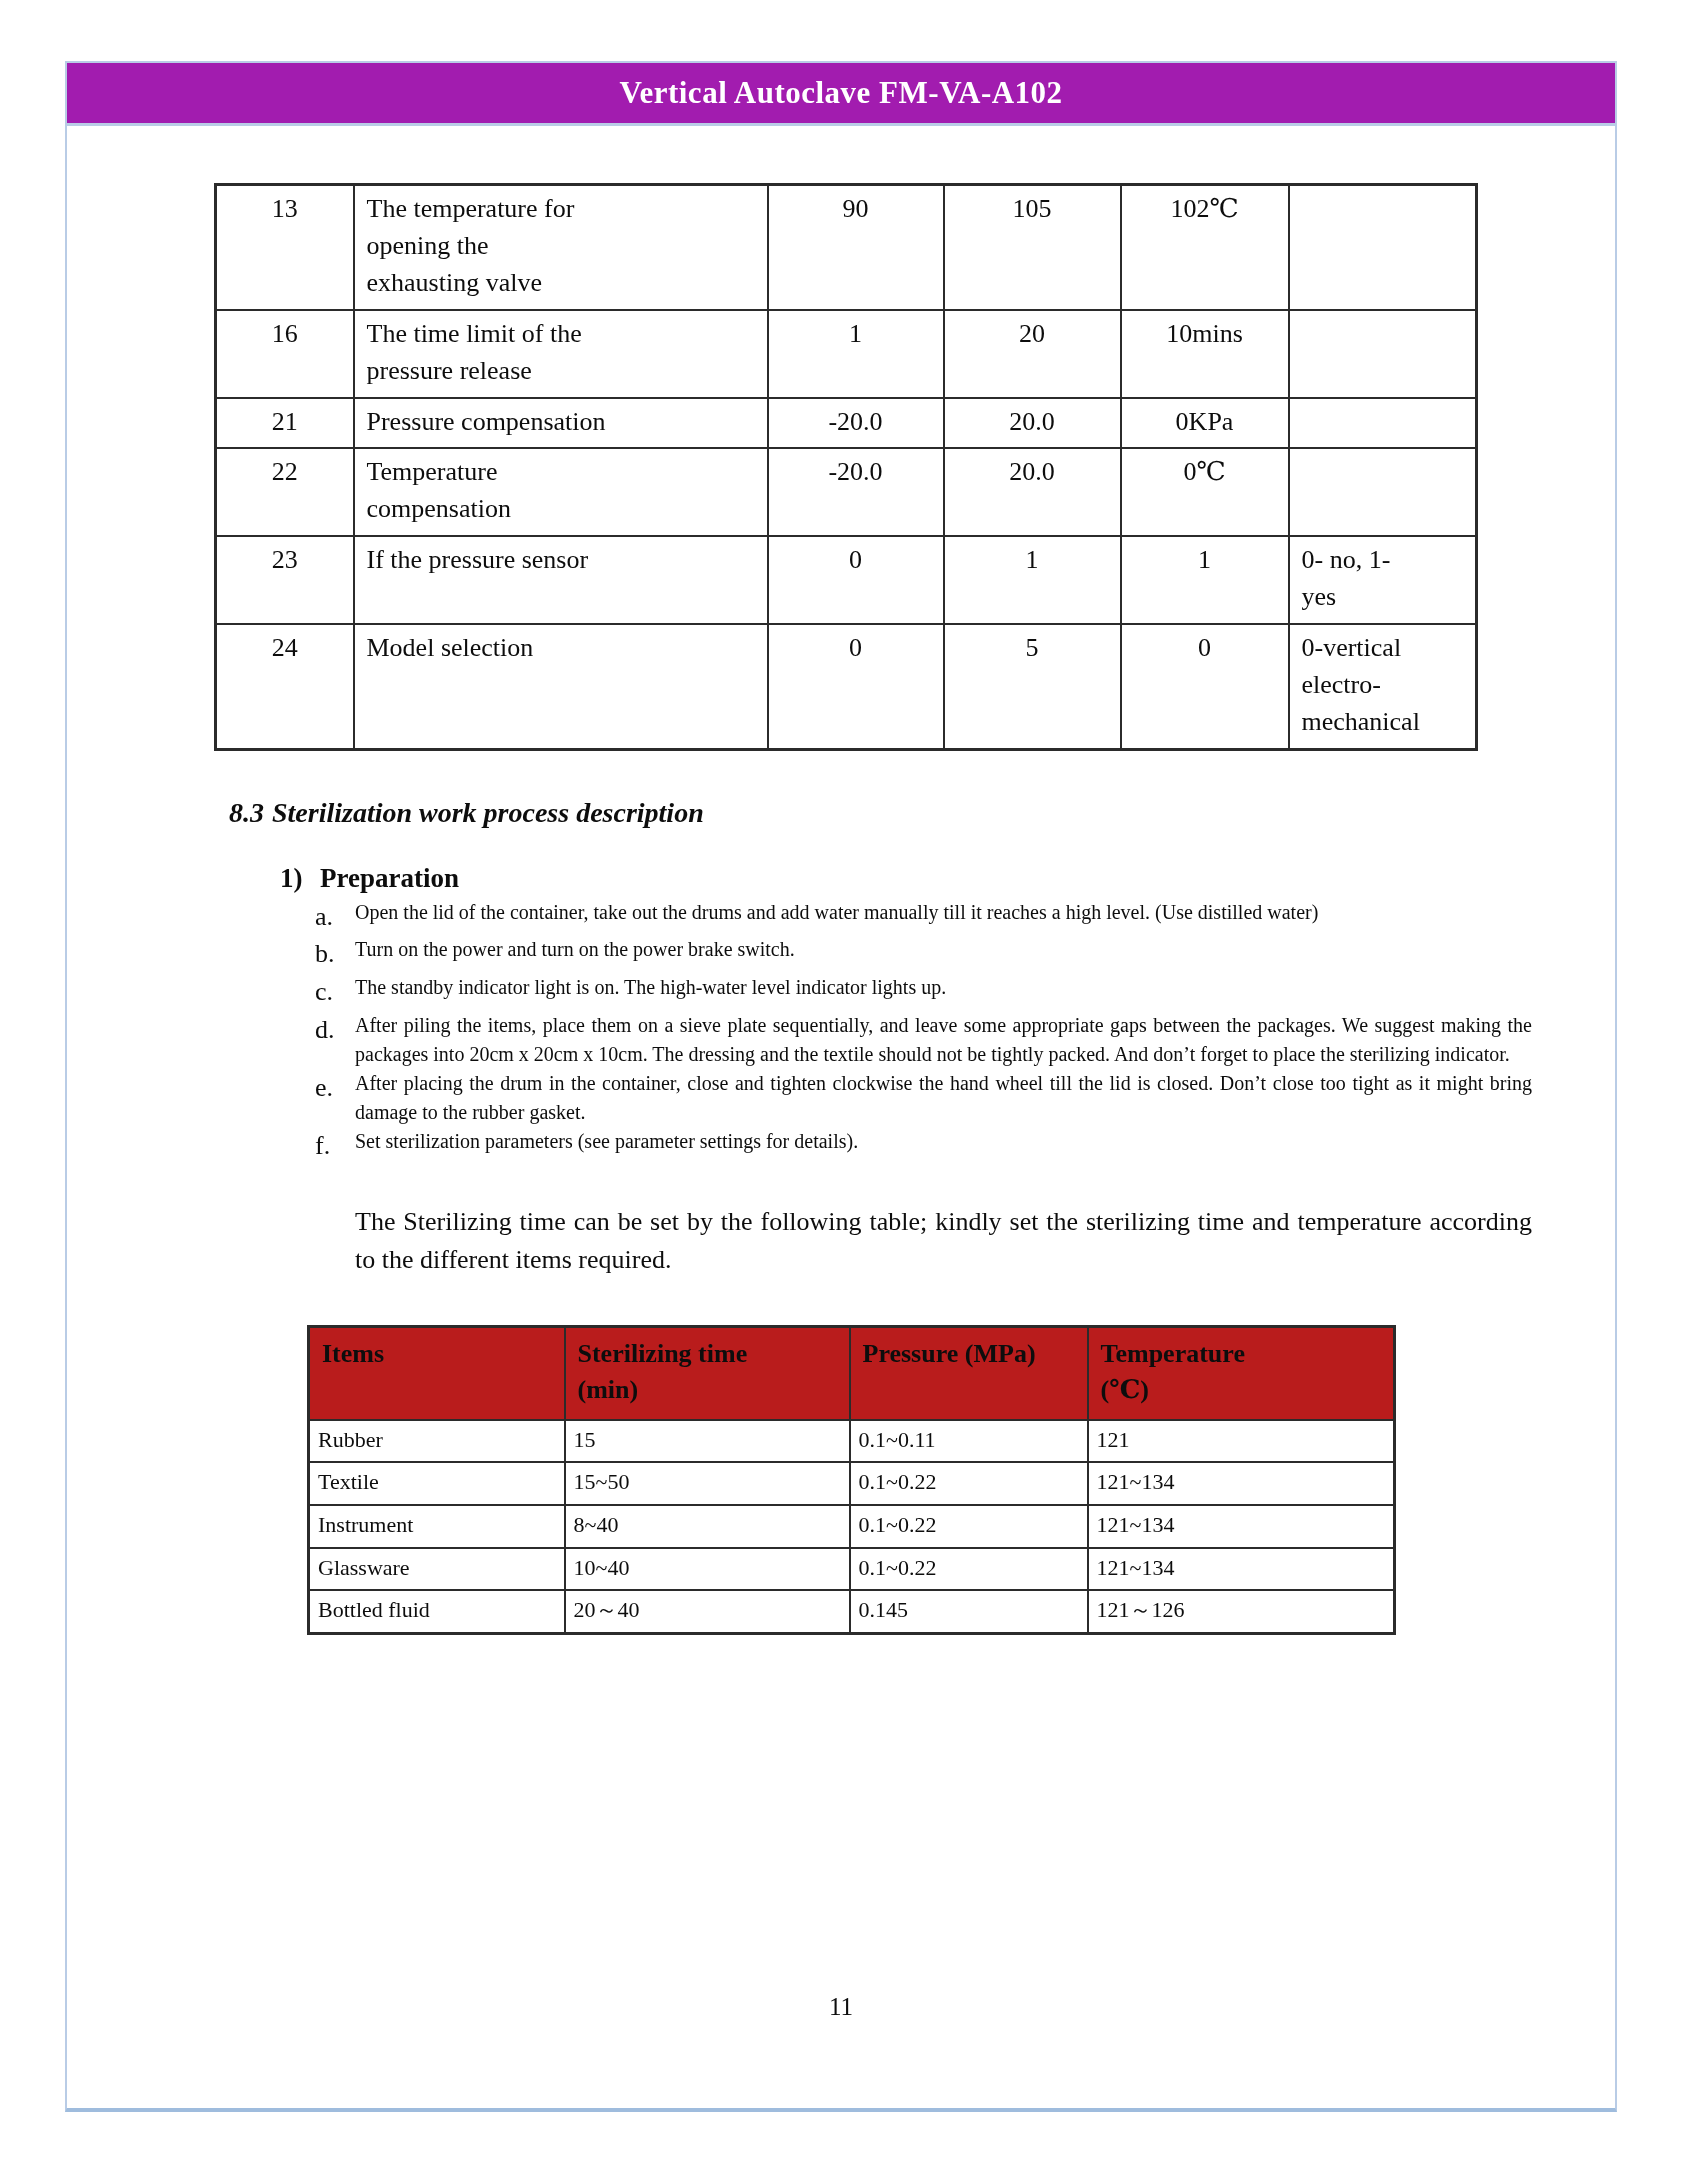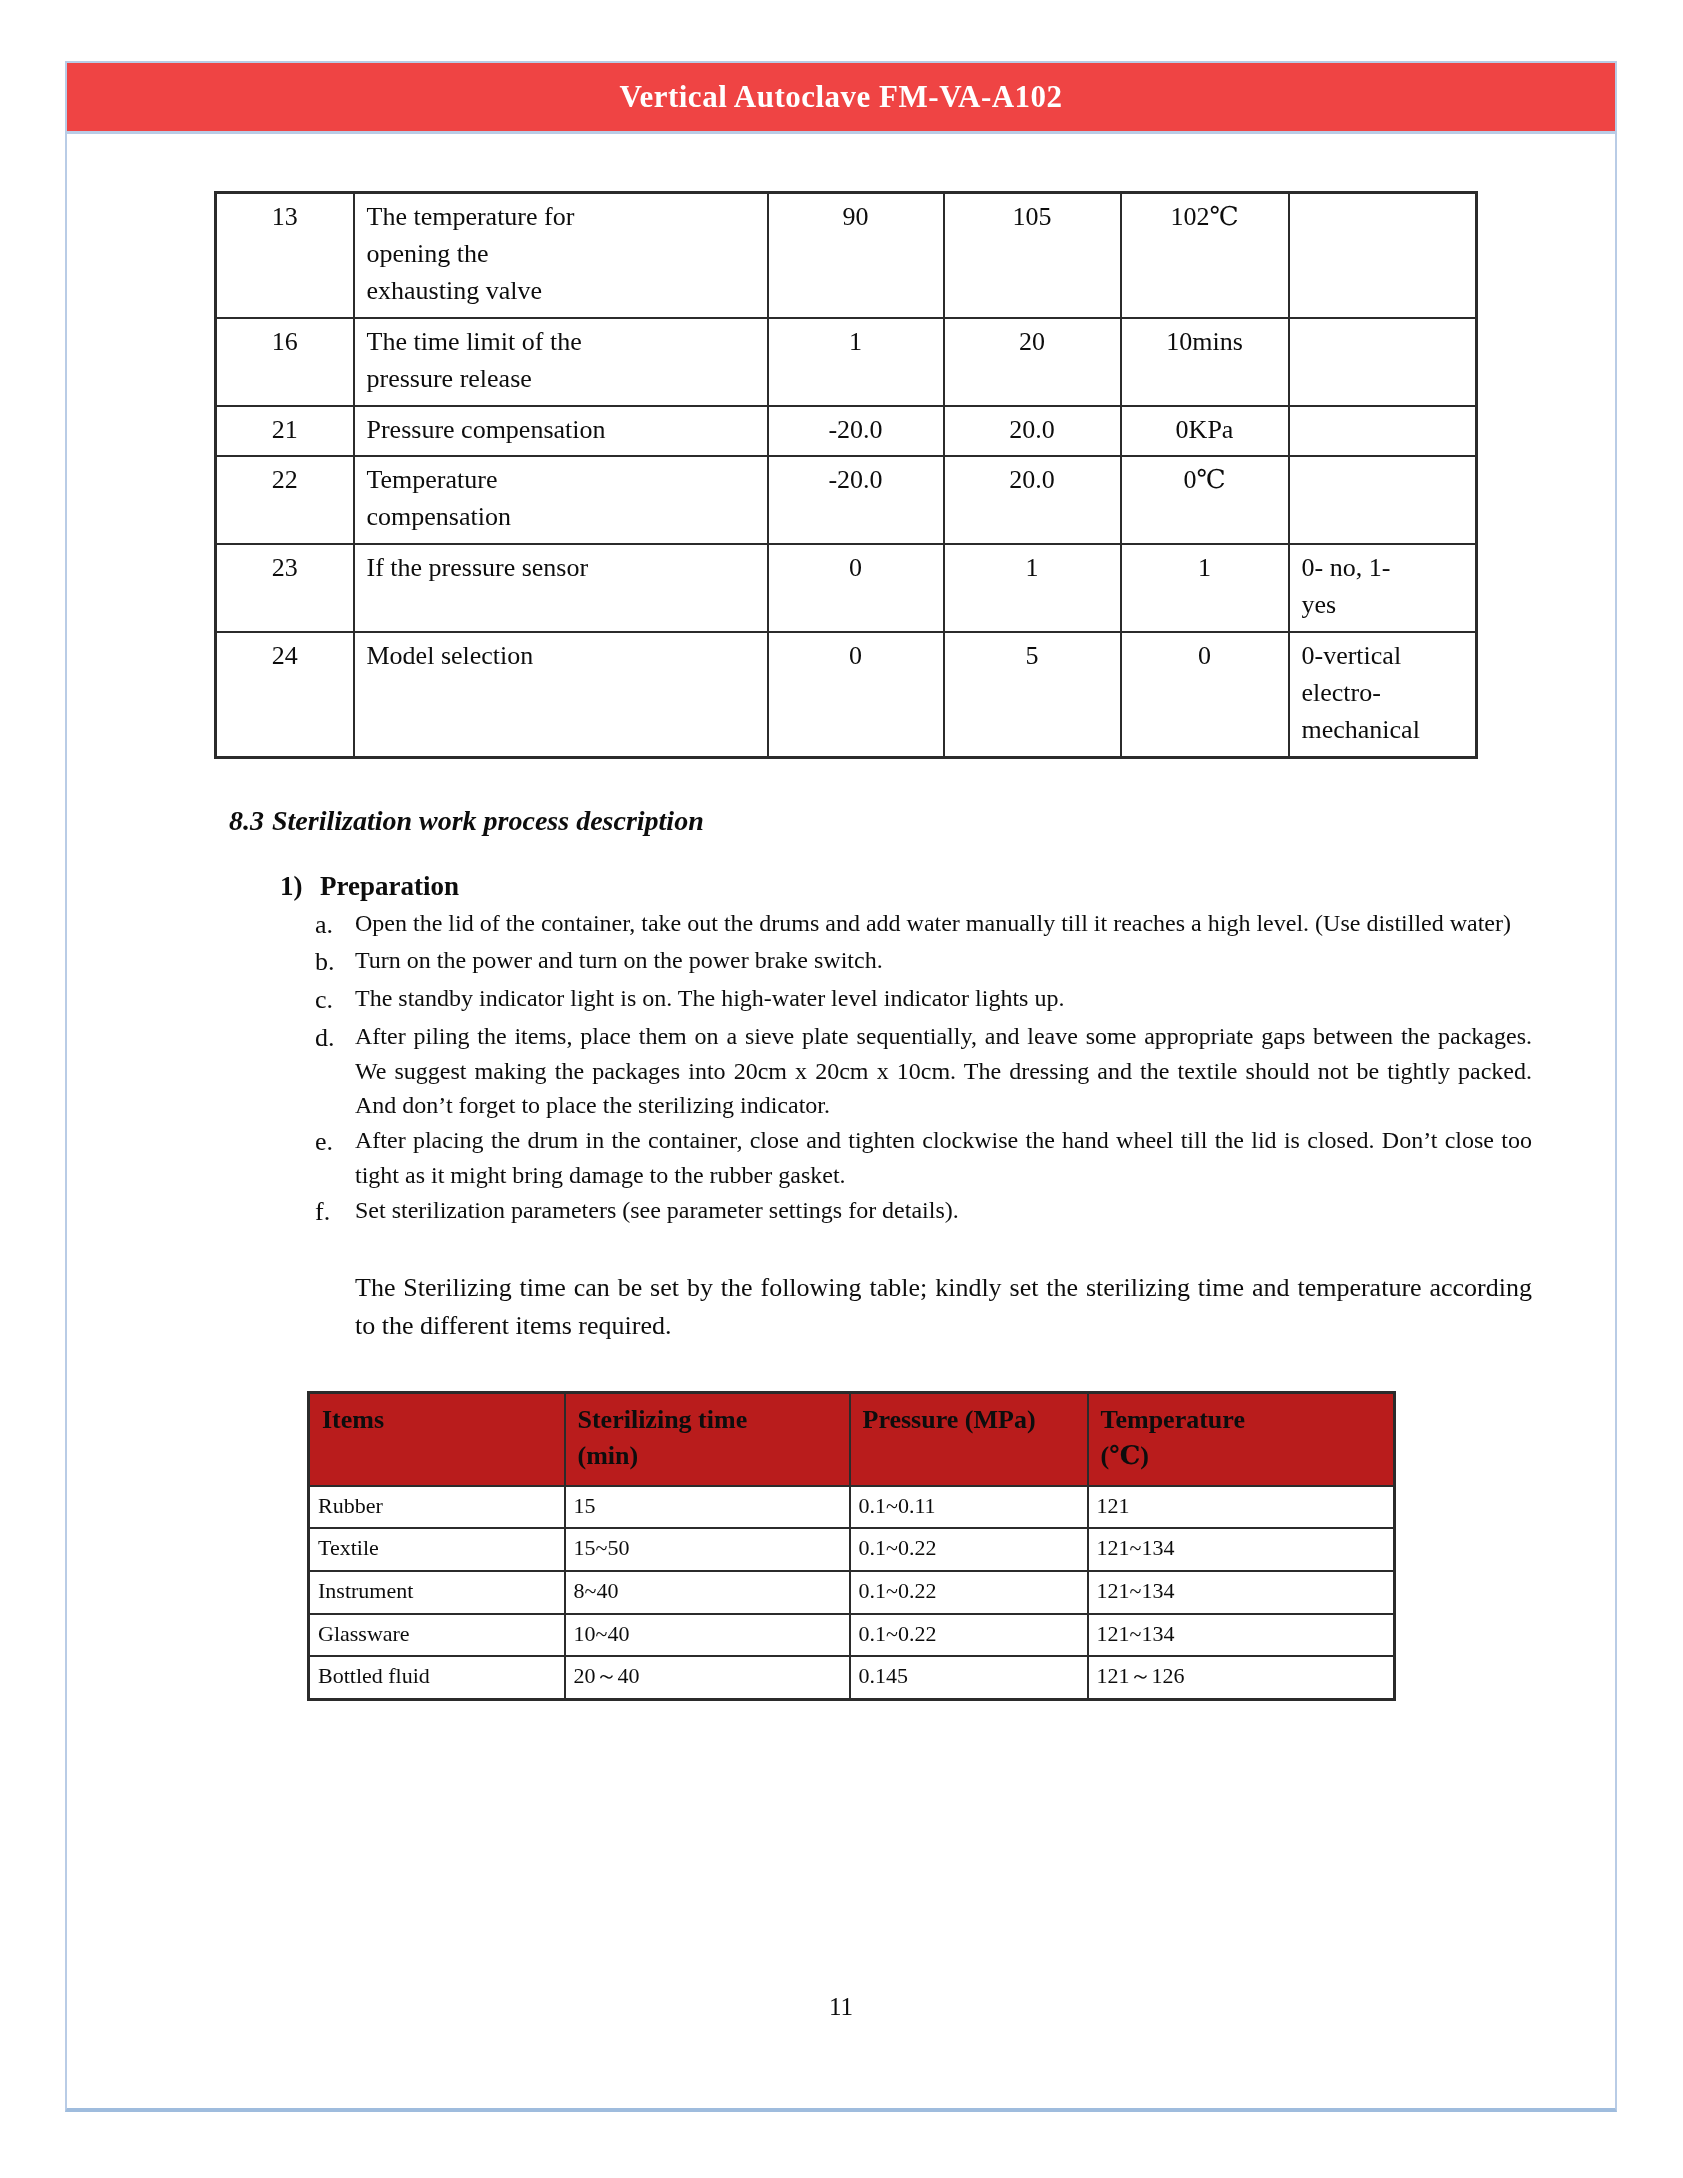--- a/index.html
+++ b/index.html
@@ -10,22 +10,22 @@
     color:#0d0d0d;
   }
   .page-frame {
     position:absolute; left:65px; top:61px;
     width:1552px; height:2051px;
     background:#ffffff;
     border:2px solid #b9cce6;
     border-bottom:4px solid #9fbcdd;
   }
   .banner {
-    height:71px;
-    background:#ef4444;
+    height:63px;
+    background:#a21caf;
     border-bottom:3px solid #b9cce6;
     display:flex; align-items:center; justify-content:center;
   }
   .banner-title {
     color:#ffffff; font-weight:bold; font-size:31px; letter-spacing:0.5px;
   }
   table { border-collapse:collapse; table-layout:fixed; }
   .params-table {
     margin:57px 0 0 147px;
     width:1261px;
@@ -53,21 +53,21 @@
   }
   .prep-title .prep-num { width:40px; flex:none; }
   .steps { margin:4px 0 0 248px; width:1217px; }
   .step { display:flex; }
   .step-letter {
     width:40px; flex:none;
     font-size:26px; line-height:1.45;
   }
   .step-text {
     flex:1;
-    font-size:24px; line-height:1.45;
+    font-size:20px; line-height:1.45;
     text-align:justify;
   }
   .note-paragraph {
     margin:38px 0 0 288px;
     width:1177px;
     font-size:26px; line-height:1.47;
     text-align:justify;
   }
   .ster-table {
     margin:46px 0 0 240px;

